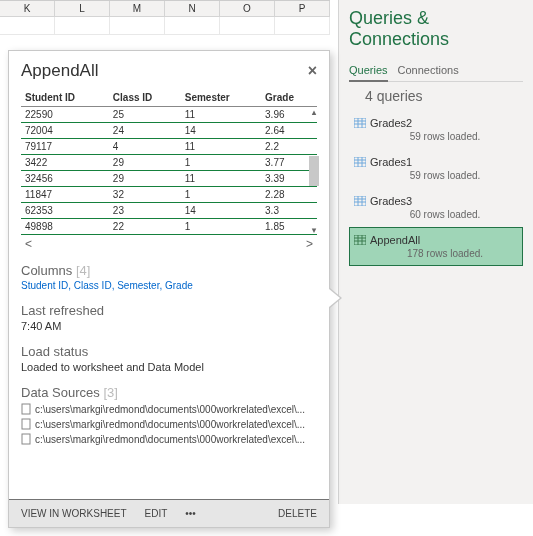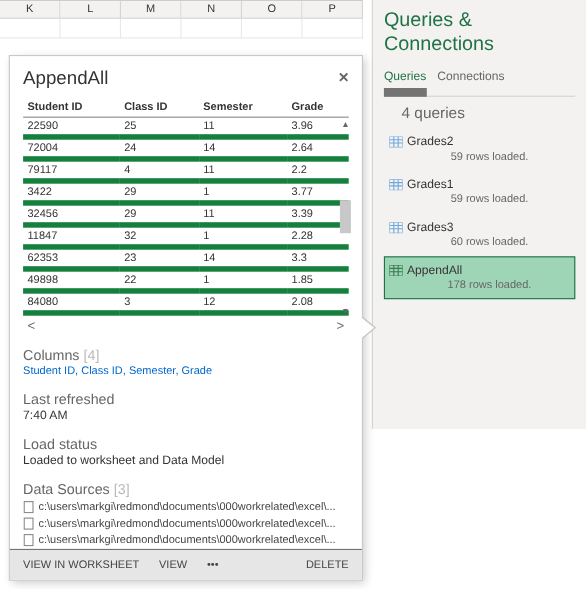--- a/index.html
+++ b/index.html
@@ -3,40 +3,40 @@
 <meta charset="utf-8">
 <style>
 * { box-sizing: border-box; margin: 0; padding: 0; }
 body { font-family: "Segoe UI", Arial, sans-serif; font-size: 11px; width: 533px; height: 536px; background: #fff; overflow: hidden; position: relative; }
 .sheet-area { position: absolute; top: 0; left: 0; width: 330px; height: 50px; border-top: 1px solid #ccc; }
 .col-headers { display: flex; background: #fff; }
 .col-h { flex: 1; text-align: center; font-size: 10px; color: #333; border-right: 1px solid #d4d4d4; border-bottom: 1px solid #d4d4d4; padding: 2px 0; background: #f3f2f1; }
 .cell-row { display: flex; height: 18px; }
 .cell { flex: 1; border-right: 1px solid #e8e8e8; border-bottom: 1px solid #e8e8e8; }
 
-.right-panel { position: absolute; top: 0; right: 0; width: 195px; height: 390px; background: #f3f2f1; border-left: 1px solid #d4d4d4; padding: 8px 10px; }
+.right-panel { position: absolute; top: 0; right: 0; width: 195px; height: 504px; background: #f3f2f1; border-left: 1px solid #d4d4d4; padding: 8px 10px; }
 .rp-title { color: #217346; font-size: 18px; font-weight: 400; margin-bottom: 10px; }
 .rp-tabs { display: flex; gap: 10px; font-size: 11px; color: #666; border-bottom: 1px solid #d4d4d4; }
 .rp-tab { padding: 4px 0; cursor: pointer; }
-.rp-tab.active { color: #217346; border-bottom: 8px solid #737373; margin-bottom: -1px; }
+.rp-tab.active { color: #217346; border-bottom: 2px solid #737373; margin-bottom: -1px; }
 .rp-count { font-size: 14px; color: #666; margin: 6px 16px; }
 .q-item { padding: 6px 4px; font-size: 11px; color: #333; cursor: pointer; border: 1px solid transparent; text-align: center; }
 .q-item.selected { background: #9fd5b7; border-color: #217346; }
 .q-name { display: flex; align-items: center; gap: 4px; color: #333; }
 .q-sub { margin-left: 18px; font-size: 10px; color: #666; margin-top: 2px; }
 .q-icon { width: 12px; height: 10px; display: inline-block; }
 .q-icon svg { width: 12px; height: 10px; }
 
 .popup { position: absolute; top: 50px; left: 8px; width: 322px; height: 478px; background: #fff; border: 1px solid #c8c8c8; box-shadow: 3px 3px 8px rgba(0,0,0,0.2); display: flex; flex-direction: column; }
 .popup-body { padding: 10px 12px; flex: 1; overflow: hidden; }
 .p-title { font-size: 17px; color: #333; margin-bottom: 8px; display: flex; justify-content: space-between; align-items: center; }
 .close-x { font-size: 16px; color: #666; cursor: pointer; font-weight: bold; }
 table.data { width: 100%; border-collapse: collapse; font-size: 10px; }
 table.data th { text-align: left; font-weight: 700; padding: 3px 4px; border-bottom: 1px solid #888; color: #333; }
-table.data td { padding: 2px 4px; border-bottom: 5px solid #15803d; color: #333; }
+table.data td { padding: 2px 4px; border-bottom: 1px solid #15803d; color: #333; }
 .tbl-wrap { position: relative; }
 .mini-scroll { position: absolute; right: -2px; top: 18px; width: 10px; bottom: 0; display: flex; flex-direction: column; align-items: center; justify-content: space-between; }
 .mini-scroll .bar { width: 10px; background: #c8c8c8; height: 30px; }
 .mini-scroll .arr { font-size: 9px; color: #666; cursor: pointer; }
 .h-scroll { height: 14px; display: flex; align-items: center; justify-content: space-between; padding: 0 4px; font-size: 12px; color: #666; margin-top: 2px; }
 
 .section-h { font-size: 13px; color: #666; margin-top: 12px; }
 .section-h .num { color: #bbb; }
 .cols-links { font-size: 10px; color: #0066cc; margin-top: 2px; }
 .cols-links span { cursor: pointer; }
@@ -193,26 +193,20 @@
               <td>62353</td>
               <td>23</td>
               <td>14</td>
               <td>3.3</td>
             </tr>
             <tr>
               <td>49898</td>
               <td>22</td>
               <td>1</td>
               <td>1.85</td>
-            </tr>
-            <tr>
-              <td>84080</td>
-              <td>3</td>
-              <td>12</td>
-              <td>2.08</td>
             </tr>
           </tbody>
       </table>
       <div class="mini-scroll">
         <span class="arr">▴</span>
         <div class="bar"></div>
         <span class="arr">▾</span>
       </div>
     </div>
     <div class="h-scroll">
@@ -247,19 +241,19 @@
           <svg width="10" height="12" viewBox="0 0 10 12">
             <rect x="1" y="1" width="8" height="10" fill="none" stroke="#888"></rect>
           </svg>
           <span>c:\users\markgi\redmond\documents\000workrelated\excel\...</span>
         </div>
       </div>
   </div>
 
   <div class="popup-footer">
     <span>VIEW IN WORKSHEET</span>
-    <span>VIEW</span>
+    <span>EDIT</span>
     <span>•••</span>
     <span class="del">DELETE</span>
   </div>
 </div>
 
 <div class="callout-notch"></div>
 
 </body></html>

